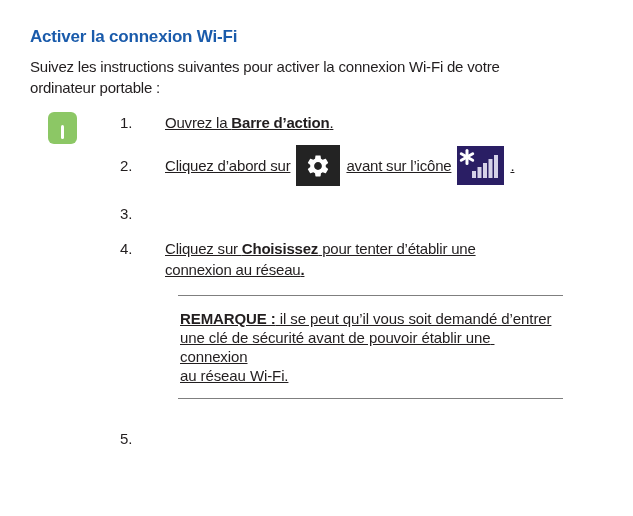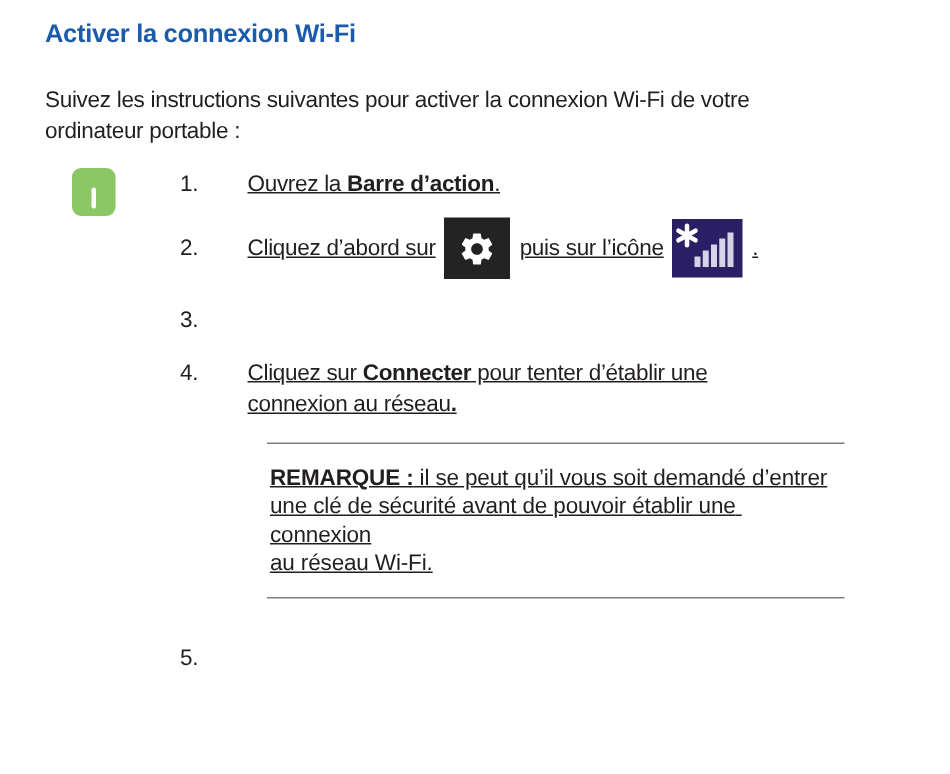--- a/index.html
+++ b/index.html
@@ -8,21 +8,21 @@
     width: 633px;
     height: 516px;
     background: #ffffff;
     font-family: "Liberation Sans", sans-serif;
     color: var(--body-text, #221e1f);
     overflow: hidden;
   }
   .doc-title {
     position: absolute;
     left: 30px;
-    top: 11px;
+    top: 25px;
     font-size: 17px;
     line-height: 24px;
     font-weight: bold;
     color: var(--title-blue, #1a5bab);
     letter-spacing: -0.2px;
   }
   .intro {
     position: absolute;
     left: 30px;
     top: 56px;
@@ -119,21 +119,21 @@
       <div class="step with-icons">
         <div class="step-num">2.</div>
         <div class="step-body">
           <div class="step-text">
             <span class="seg">Cliquez d’abord sur</span>
             <span class="icon-box gear-box">
               <svg width="26" height="26" viewBox="0 0 24 24" fill="#ffffff" aria-hidden="true">
                 <path d="M19.14 12.94c.04-.3.06-.61.06-.94 0-.32-.02-.64-.07-.94l2.03-1.58c.18-.14.23-.41.12-.61l-1.92-3.32c-.12-.22-.37-.29-.59-.22l-2.39.96c-.5-.38-1.03-.7-1.62-.94L14.4 2.81c-.04-.24-.24-.41-.48-.41h-3.84c-.24 0-.43.17-.47.41L9.25 5.35c-.59.24-1.13.57-1.62.94l-2.39-.96c-.22-.08-.47 0-.59.22L2.74 8.87c-.12.21-.08.47.12.61l2.03 1.58c-.05.3-.09.63-.09.94s.02.64.07.94l-2.03 1.58c-.18.14-.23.41-.12.61l1.92 3.32c.12.22.37.29.59.22l2.39-.96c.5.38 1.03.7 1.62.94l.36 2.54c.05.24.24.41.48.41h3.84c.24 0 .44-.17.47-.41l.36-2.54c.59-.24 1.13-.56 1.62-.94l2.39.96c.22.08.47 0 .59-.22l1.92-3.32c.12-.22.07-.47-.12-.61l-2.01-1.58zM12 15.6c-1.98 0-3.6-1.62-3.6-3.6s1.62-3.6 3.6-3.6 3.6 1.62 3.6 3.6-1.62 3.6-3.6 3.6z"></path>
               </svg>
             </span>
-            <span class="seg">puis sur l’icône</span>
+            <span class="seg">avant sur l’icône</span>
             <span class="icon-box wifi-box">
               <svg width="47" height="39" viewBox="0 0 47 39" aria-hidden="true">
                 <g fill="#d6d2e8">
                   <rect x="15" y="25" width="4" height="7"></rect>
                   <rect x="20.5" y="21" width="4" height="11"></rect>
                   <rect x="26" y="17" width="4" height="15"></rect>
                   <rect x="31.5" y="13" width="4" height="19"></rect>
                   <rect x="37" y="9" width="4" height="23"></rect>
                 </g>
                 <g stroke="#ffffff" stroke-width="3" stroke-linecap="round">
@@ -146,21 +146,21 @@
             <span class="seg">.</span>
           </div>
         </div>
       </div>
       <div class="step">
         <div class="step-num">3.</div>
       </div>
       <div class="step">
         <div class="step-num">4.</div>
         <div class="step-body">
-          <div class="step-text"><span class="seg">Cliquez sur </span><span class="seg b">Connecter</span><span class="seg"> pour tenter d’établir une
+          <div class="step-text"><span class="seg">Cliquez sur </span><span class="seg b">Choisissez</span><span class="seg"> pour tenter d’établir une
 connexion au réseau</span><span class="seg b">.</span></div>
           <div class="note"><span class="seg b">REMARQUE :</span><span class="seg"> il se peut qu’il vous soit demandé d’entrer
 une clé de sécurité avant de pouvoir établir une connexion
 au réseau Wi-Fi.</span></div>
         </div>
       </div>
       <div class="step">
         <div class="step-num">5.</div>
       </div>
     </div>

